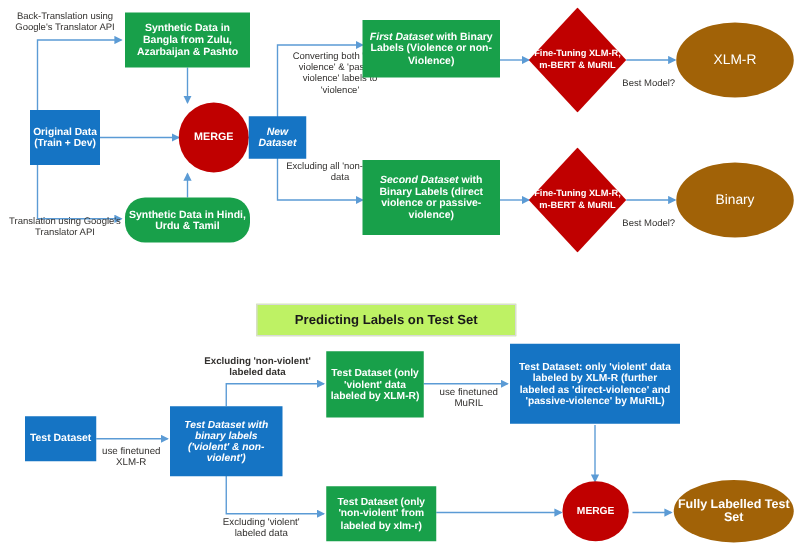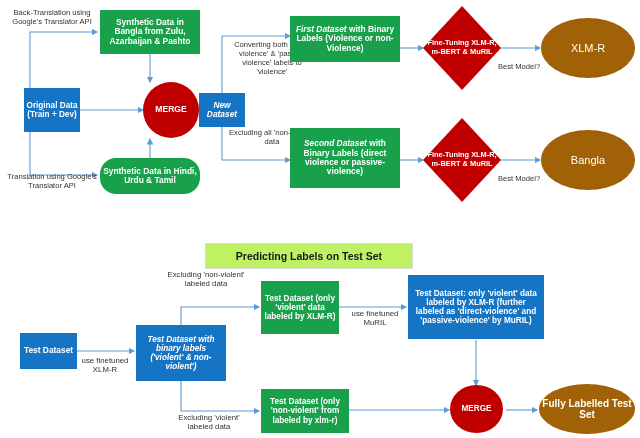--- a/index.html
+++ b/index.html
@@ -117,31 +117,31 @@
 
   <div class="diamond" style="left:423px;top:118px;width:78px;height:84px;">
     <svg width="78" height="84" viewBox="0 0 78 84">
       <polygon points="39,0 78,42 39,84 0,42" fill="#c00000"></polygon>
     </svg>
     <div class="dlabel" style="font-size:7.4px;">Fine-Tuning XLM-R, m-BERT &amp; MuRIL</div>
   </div>
 
   <div class="node navy" style="left:541px;top:18px;width:94px;height:60px;font-size:11px;font-weight:normal;">XLM-R</div>
 
-  <div class="node navy" style="left:541px;top:130px;width:94px;height:60px;font-size:11px;font-weight:normal;">Bangla</div>
+  <div class="node navy" style="left:541px;top:130px;width:94px;height:60px;font-size:11px;font-weight:normal;">Binary</div>
 
   <div class="titlebox" style="left:205px;top:243px;width:206px;height:24px;font-size:10.5px;">Predicting Labels on Test Set</div>
 
   <div class="node blue" style="left:20px;top:333px;width:57px;height:36px;font-size:8.4px;">Test Dataset</div>
 
   <div class="plain" style="left:72px;top:356px;width:66px;font-size:7.8px;">use finetuned XLM-R</div>
 
   <div class="node blue ital" style="left:136px;top:325px;width:90px;height:56px;font-size:8.2px;padding:0 3px;">Test Dataset with binary labels ('violent' &amp; non-violent')</div>
 
-  <div class="plain" style="left:160px;top:270px;width:92px;font-size:7.8px;">Excluding 'non-violent' labeled data</div>
+  <div class="plain" style="left:160px;top:284px;width:92px;font-size:7.8px;font-weight:bold;">Excluding 'non-violent' labeled data</div>
 
   <div class="plain" style="left:166px;top:413px;width:86px;font-size:7.8px;">Excluding 'violent' labeled data</div>
 
   <div class="node green" style="left:261px;top:281px;width:78px;height:53px;font-size:8.2px;padding:0 2px;">Test Dataset (only 'violent' data labeled by XLM-R)</div>
 
   <div class="node green" style="left:261px;top:389px;width:88px;height:44px;font-size:8.2px;padding:0 2px;">Test Dataset (only 'non-violent' from labeled by xlm-r)</div>
 
   <div class="plain" style="left:344px;top:309px;width:62px;font-size:7.8px;">use finetuned MuRIL</div>
 
   <div class="node blue" style="left:408px;top:275px;width:136px;height:64px;font-size:8.2px;padding:0 3px;">Test Dataset: only 'violent' data labeled by XLM-R (further labeled as 'direct-violence' and 'passive-violence' by MuRIL)</div>

